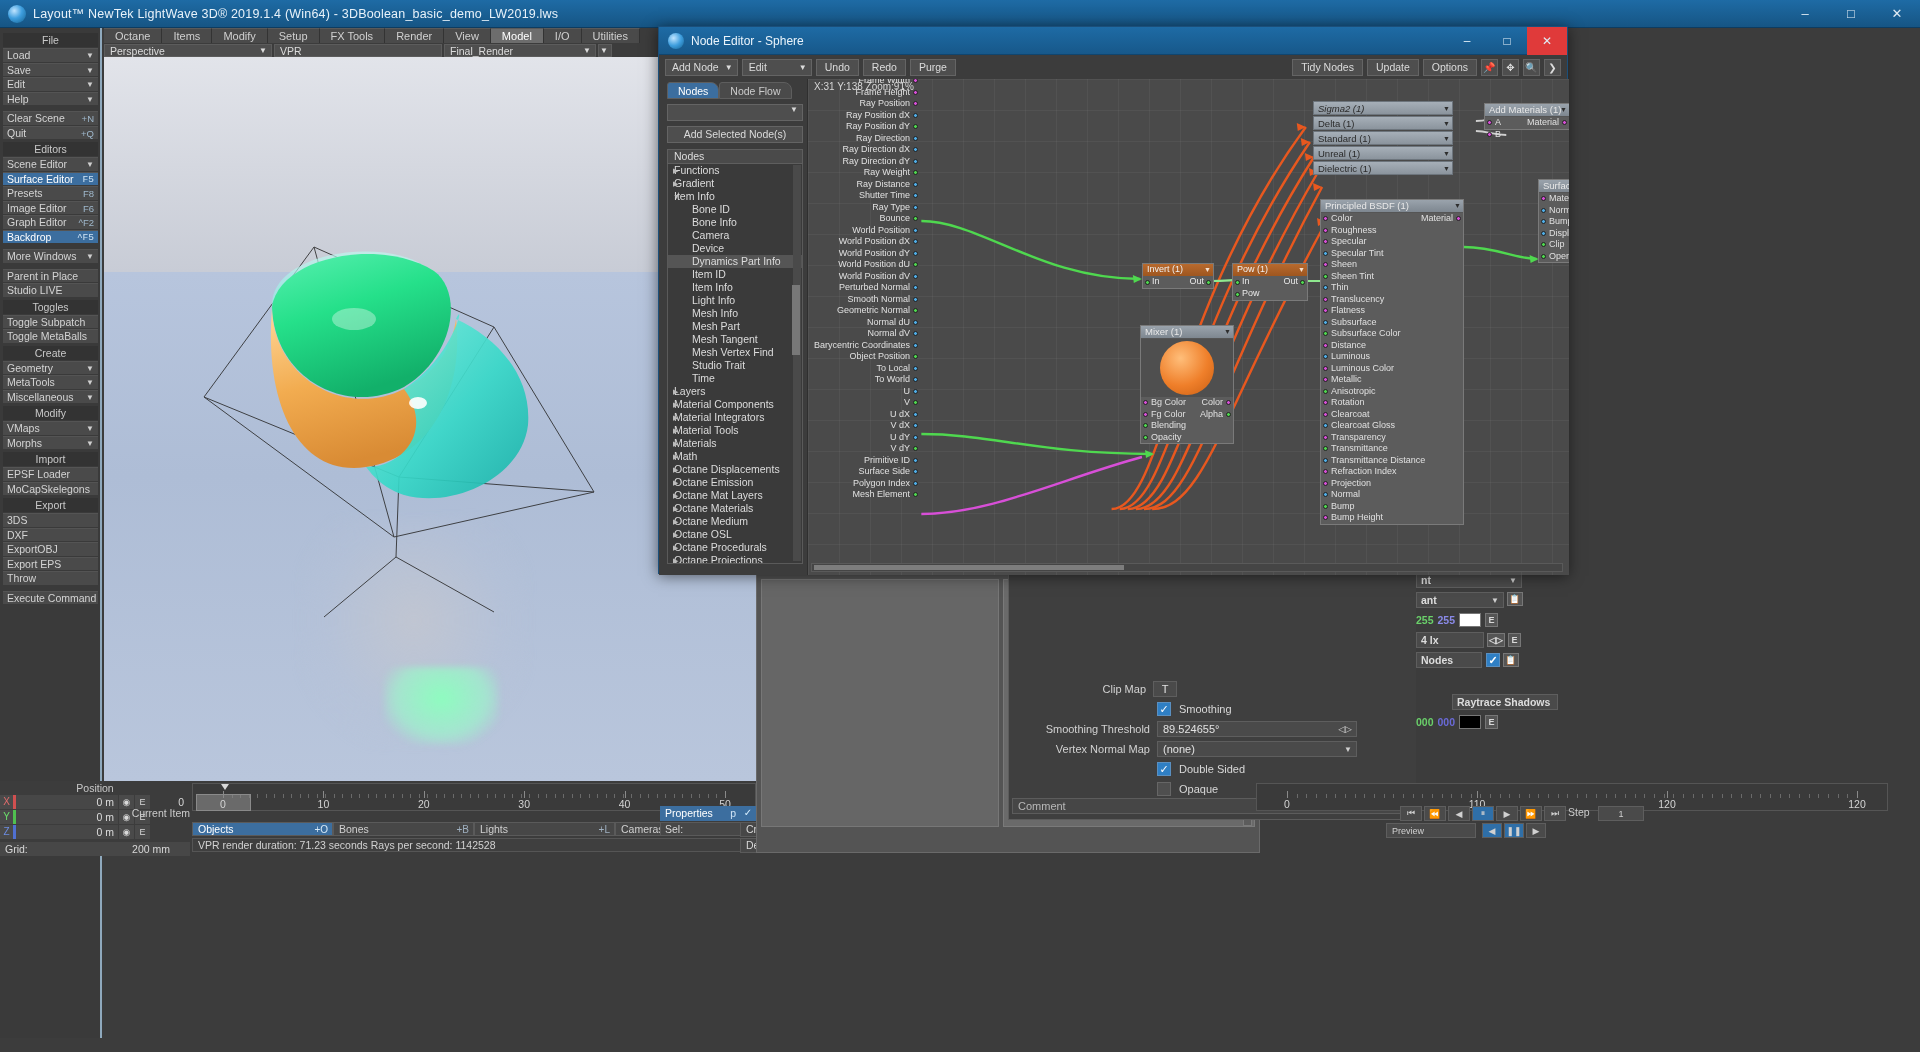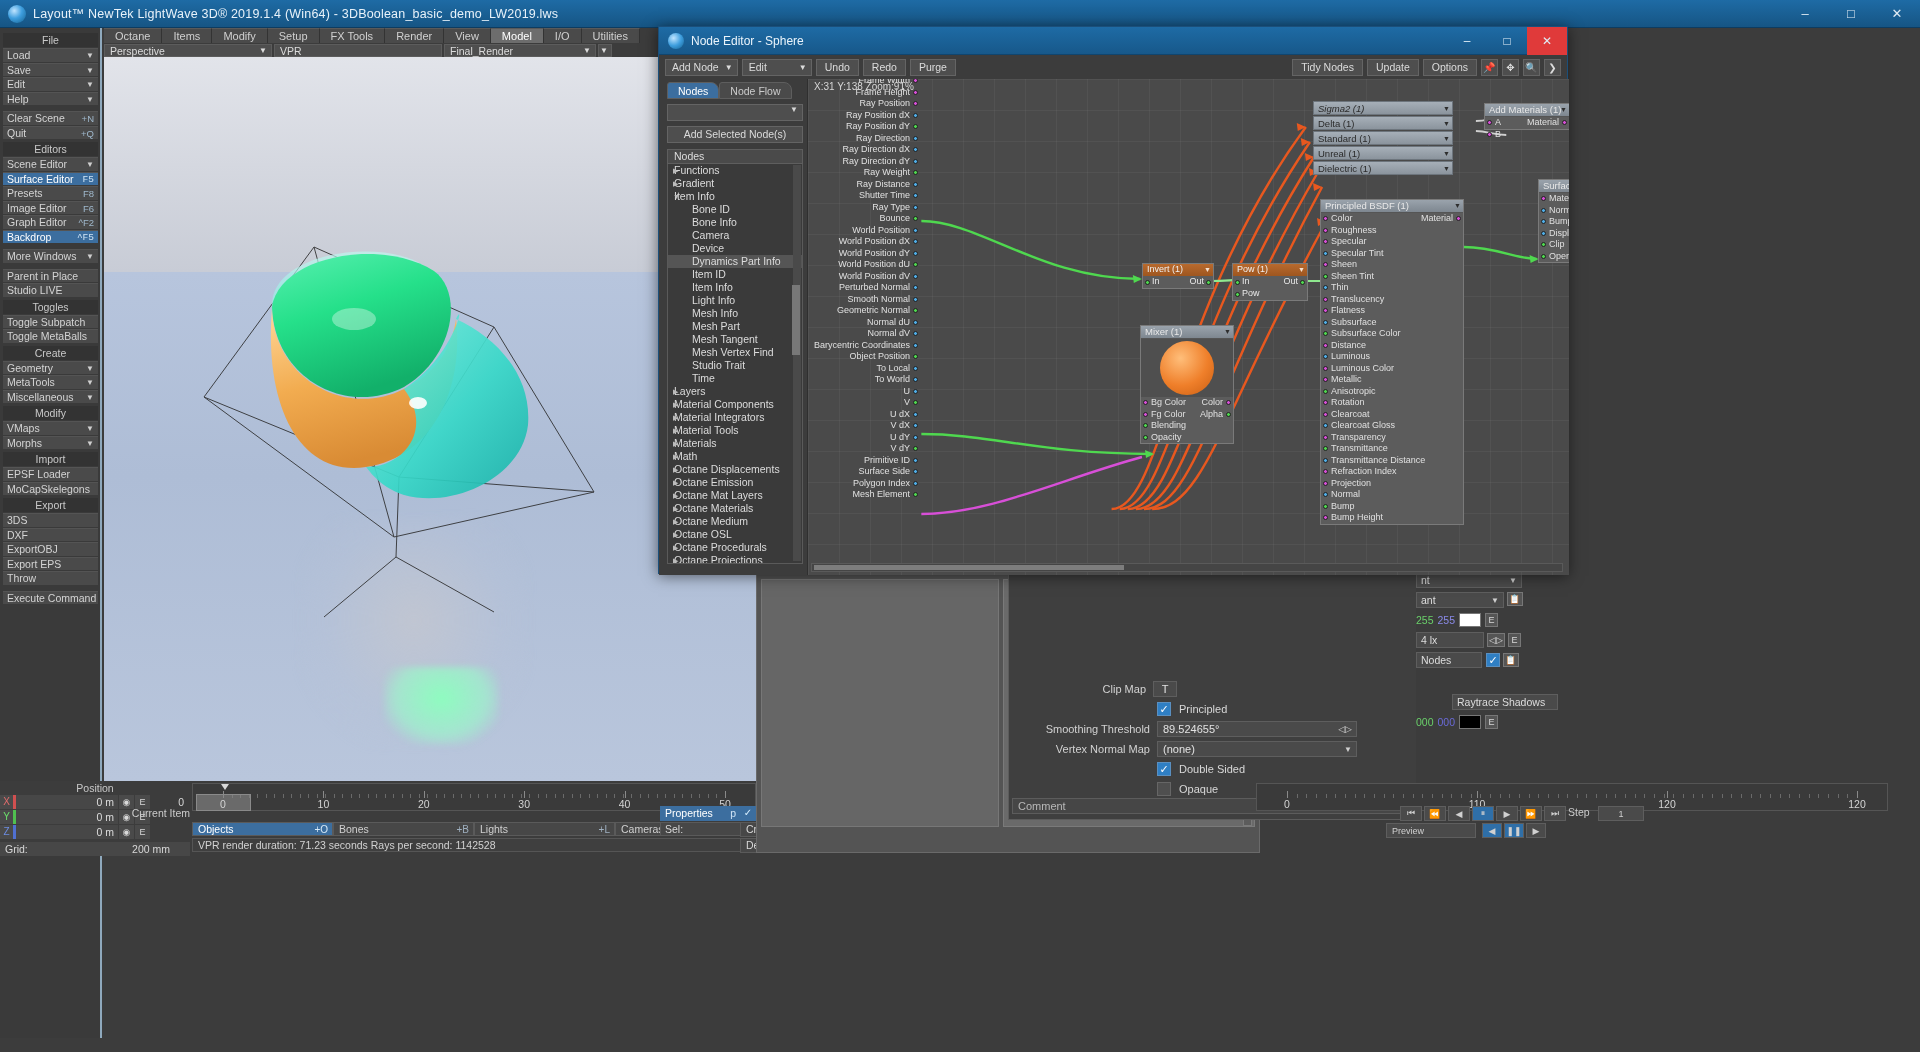--- a/index.html
+++ b/index.html
@@ -173,21 +173,21 @@
   .chevd { position:absolute; right:4px; top:0; font-size:8px; color:#cfcfcf;}
 
   .comment { position:absolute; left:1012px; top:798px; width:470px; height:16px;
       background:#464646; border:1px solid #5c5c5c; font-size:11px; line-height:15px; padding-left:5px; color:#b8b8b8;}
 
   .rtpanel { position:absolute; left:1258px; top:568px; width:158px; height:212px; background:#3f3f3f;}
   .rtrow { position:absolute; height:16px; font-size:11px; color:#d2d2d2;}
   .rtfield { position:absolute; height:16px; background:#4a4a4a;border:1px solid #5e5e5e;}
 
   
-  .farcol { position:absolute; left:1416px; top:568px; width:128px; height:260px; background:#3c3c3c;}
+  .farcol { position:absolute; left:1416px; top:568px; width:128px; height:260px; background:#3c3c3c;font-weight:bold;}
   .fc-row { position:absolute; height:16px; font-size:10.5px; }
   .fc-fld { background:#4a4a4a; border:1px solid #5e5e5e; height:16px; line-height:15px; padding-left:4px; position:relative; color:#ddd;}
   .swatch { width:22px;height:14px;border:1px solid #777;}
   .ebtn { width:13px;height:14px;background:#555;border:1px solid #777;font-size:9px;text-align:center;line-height:13px;}
 
   
   .transport { position:absolute; left:1386px; top:806px; width:534px; height:44px; }
   .tp-btn { background:#4a4a4a; border:1px solid #5e5e5e; height:15px; font-size:9px; color:#d0d0d0;
      display:inline-flex; align-items:center; justify-content:center;}
   .tp-blue { background:#2f6fa8; }
@@ -565,21 +565,21 @@
   </div>
 
   <div class="surfpanel">
     <div class="srow" style="left:0;top:112px;width:496px;">
       <div class="slabel" style="width:124px;margin-left:20px;">Clip Map</div>
       <div class="sfield" style="width:24px;text-align:center;padding-left:0;line-height:14px;">T</div>
     </div>
     <div class="srow" style="left:0;top:132px;width:496px;">
       <div style="width:148px;"></div>
       <div class="schk">✓</div>
-      <div style="padding-left:8px;">Principled</div>
+      <div style="padding-left:8px;">Smoothing</div>
     </div>
     <div class="srow" style="left:0;top:152px;width:496px;">
       <div class="slabel" style="width:148px;">Smoothing Threshold</div>
       <div class="sfield" style="width:200px;">
         <span>89.524655°</span>
         <span class="arrows">◁▷</span>
       </div>
     </div>
     <div class="srow" style="left:0;top:172px;width:496px;">
       <div class="slabel" style="width:148px;">Vertex Normal Map</div>

